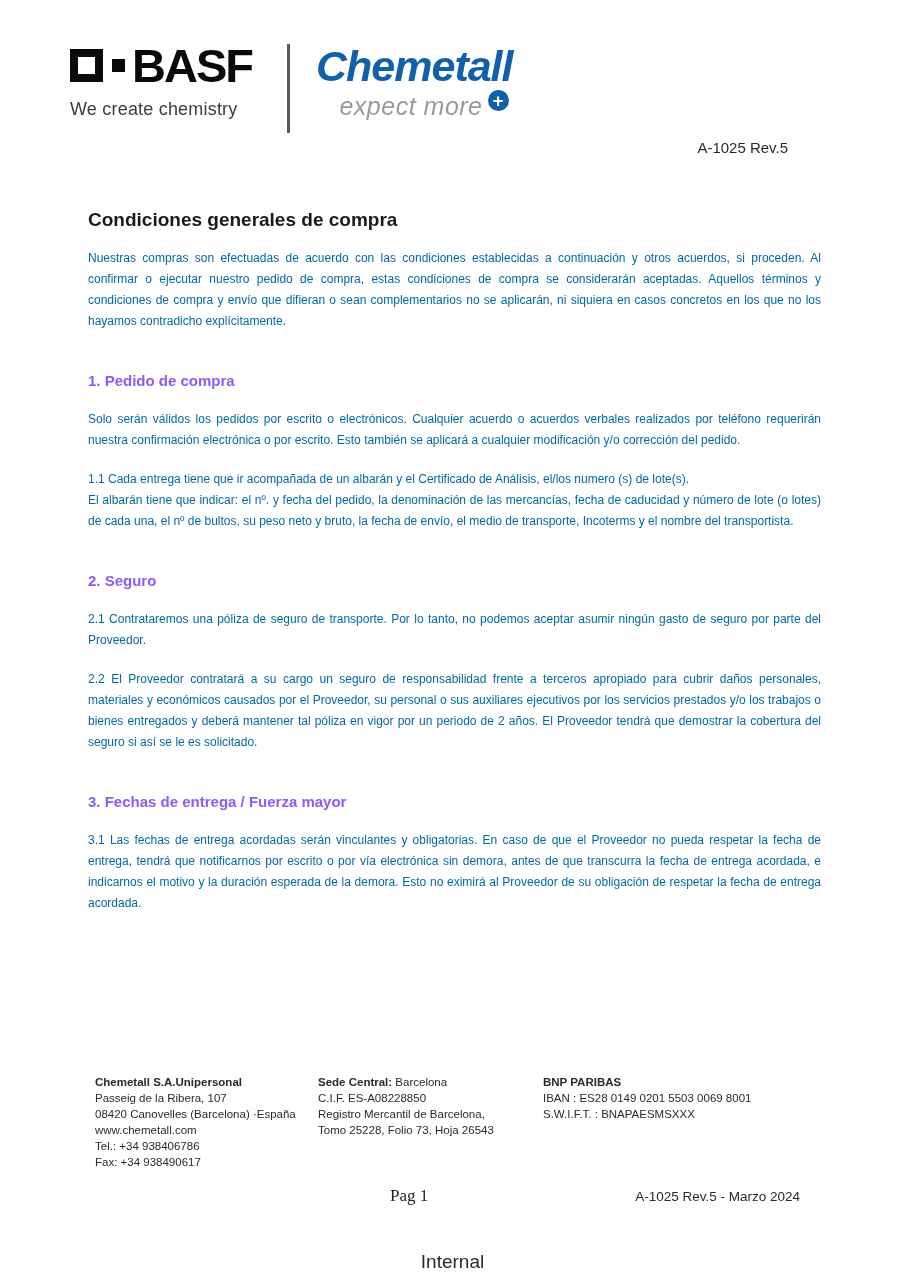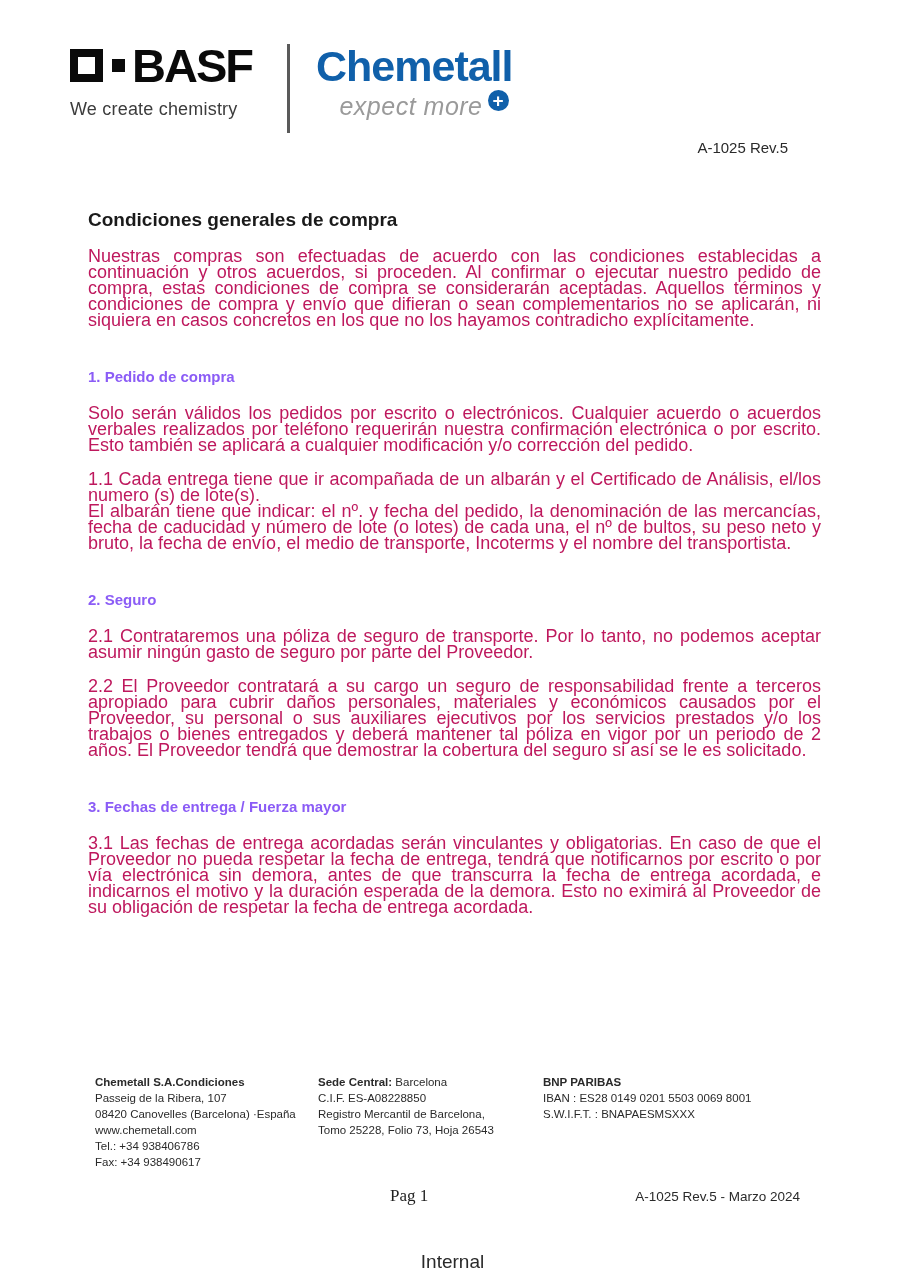--- a/index.html
+++ b/index.html
@@ -53,20 +53,21 @@
   .logo-divider {
     width: 3px;
     height: 89px;
     background: #5a5a5a;
     margin: 2px 26px 0 21px;
   }
   .chemetall-logo { padding-top: 3px; }
   .chem-name {
     font-size: 43px;
     font-weight: bold;
+    font-style: italic;
     color: #1060aa;
     letter-spacing: -1px;
     line-height: 1;
   }
   .chem-tagline-row {
     display: flex;
     justify-content: flex-end;
     align-items: center;
     margin-top: 4px;
     padding-right: 4px;
@@ -108,25 +109,25 @@
     left: 88px;
     width: 733px;
   }
   .doc-title {
     font-size: 19px;
     font-weight: bold;
     color: #1a1a1a;
     margin: 0 0 17px 0;
   }
   .para {
-    font-size: 18px;
-    line-height: 16px;
+    font-size: 12px;
+    line-height: 21px;
     text-align: justify;
     white-space: pre-line;
-    color: #be185d;
+    color: #0369a1;
     margin: 0 0 18px 0;
   }
   .sec-heading {
     font-size: 15px;
     font-weight: bold;
     color: #8b5cf6;
     margin: 38px 0 18px 0;
     line-height: 21px;
   }
 
@@ -214,21 +215,21 @@
     <h2 class="sec-heading">2. Seguro</h2>
     <p class="para">2.1 Contrataremos una póliza de seguro de transporte. Por lo tanto, no podemos aceptar asumir ningún gasto de seguro por parte del Proveedor.</p>
     <p class="para">2.2 El Proveedor contratará a su cargo un seguro de responsabilidad frente a terceros apropiado para cubrir daños personales, materiales y económicos causados por el Proveedor, su personal o sus auxiliares ejecutivos por los servicios prestados y/o los trabajos o bienes entregados y deberá mantener tal póliza en vigor por un periodo de 2 años. El Proveedor tendrá que demostrar la cobertura del seguro si así se le es solicitado.</p>
 
     <h2 class="sec-heading">3. Fechas de entrega / Fuerza mayor</h2>
     <p class="para">3.1 Las fechas de entrega acordadas serán vinculantes y obligatorias. En caso de que el Proveedor no pueda respetar la fecha de entrega, tendrá que notificarnos por escrito o por vía electrónica sin demora, antes de que transcurra la fecha de entrega acordada, e indicarnos el motivo y la duración esperada de la demora. Esto no eximirá al Proveedor de su obligación de respetar la fecha de entrega acordada.</p>
   </div>
 
   <div class="footer">
     <div class="fcol1">
-      <div class="fbold">Chemetall S.A.Condiciones</div>
+      <div class="fbold">Chemetall S.A.Unipersonal</div>
       <div>Passeig de la Ribera, 107</div>
       <div>08420 Canovelles (Barcelona) ·España</div>
       <div>www.chemetall.com</div>
       <div>Tel.: +34 938406786</div>
       <div>Fax: +34 938490617</div>
     </div>
     <div class="fcol2">
       <div><span class="fbold">Sede Central:</span> <span>Barcelona</span></div>
       <div>C.I.F. ES-A08228850</div>
       <div>Registro Mercantil de Barcelona,</div>

